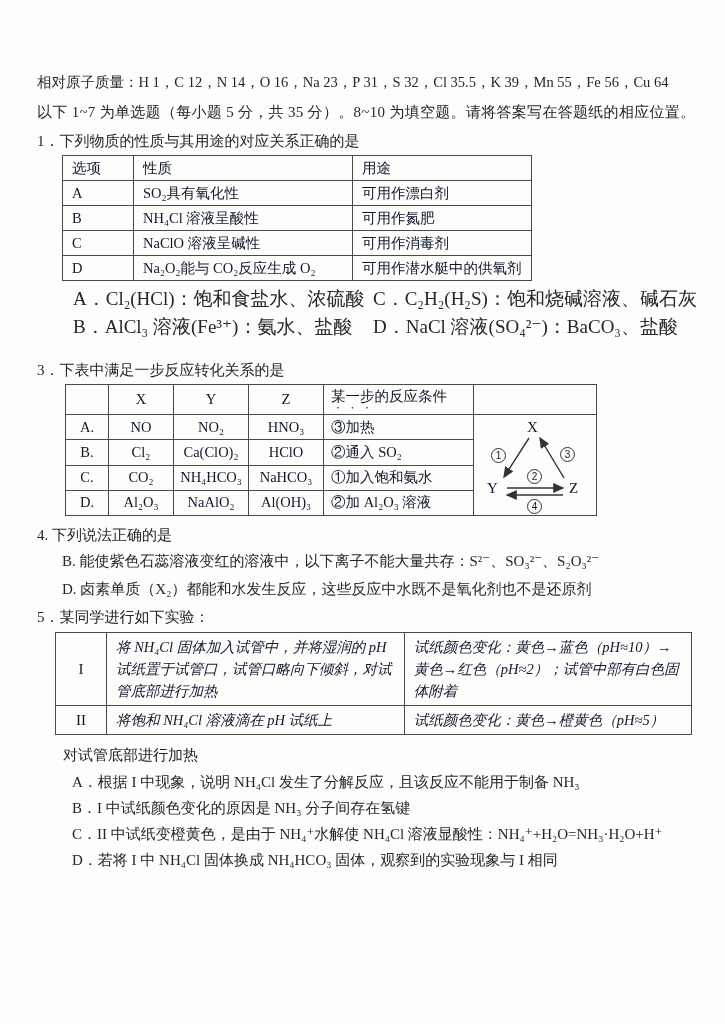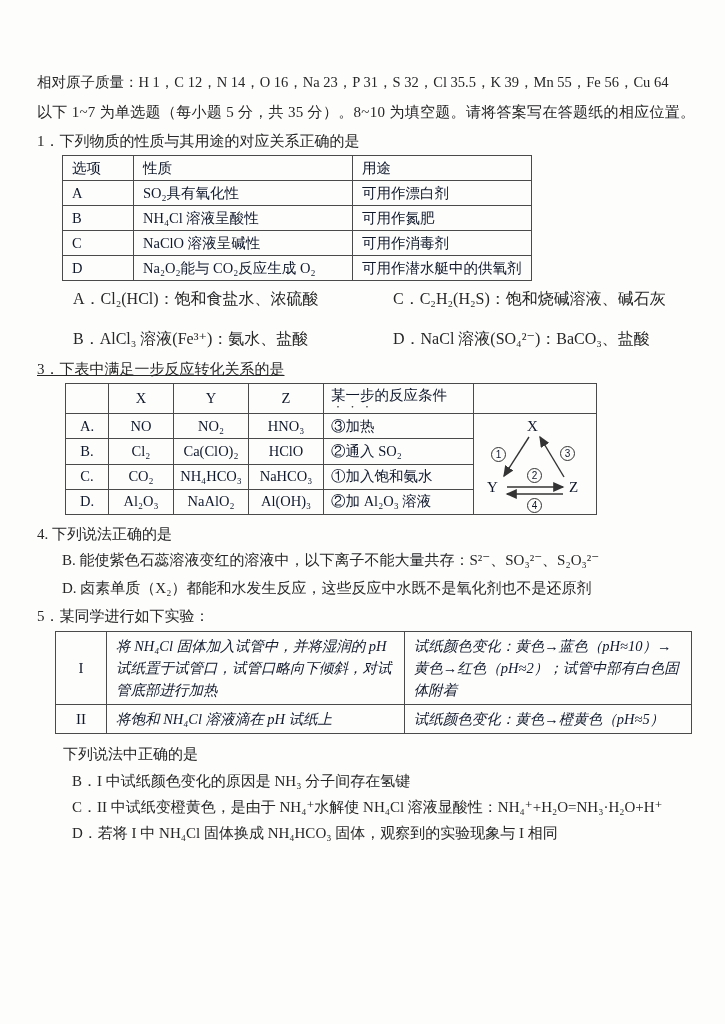--- a/index.html
+++ b/index.html
@@ -28,21 +28,21 @@
   td,th{border:1px solid #4a4a4a;font-weight:normal;}
 
   
   .t1{margin:4px 0 0 25px;font-size:14.5px;}
   .t1 td,.t1 th{padding:2px 9px;height:20px;text-align:left;vertical-align:middle;}
   .t1 .c-opt{width:52px;}
   .t1 .c-prop{width:200px;}
   .t1 .c-use{width:160px;}
 
   
-  .q2-opts{display:grid;grid-template-columns:300px auto;margin:8px 0 0 36px;row-gap:8px;font-size:16px;line-height:20px;gap:20px;}
+  .q2-opts{display:grid;grid-template-columns:300px auto;margin:8px 0 0 36px;row-gap:8px;font-size:19px;line-height:20px;}
   .q2-opts .opt{white-space:nowrap;}
 
   
   .t3{margin:4px 0 0 28px;font-size:14.5px;text-align:center;}
   .t3 td,.t3 th{padding:2px 4px;height:20px;vertical-align:middle;}
   .t3 .c-lab{width:34px;}
   .t3 .c-x{width:56px;}
   .t3 .c-y{width:66px;}
   .t3 .c-z{width:66px;}
   .t3 .c-cond{width:138px;text-align:left;padding-left:7px;white-space:nowrap;}
@@ -114,21 +114,21 @@
     </tbody>
       </table>
 
     <div class="q2-opts">
       <div class="opt">A．Cl₂(HCl)：饱和食盐水、浓硫酸</div>
       <div class="opt">C．C₂H₂(H₂S)：饱和烧碱溶液、碱石灰</div>
       <div class="opt">B．AlCl₃ 溶液(Fe³⁺)：氨水、盐酸</div>
       <div class="opt">D．NaCl 溶液(SO₄²⁻)：BaCO₃、盐酸</div>
     </div>
 
-    <div class="stem" style="margin-top:10px;text-decoration:underline;">3．下表中满足一步反应转化关系的是</div>
+    <div class="stem" style="margin-top:23px;">3．下表中满足一步反应转化关系的是</div>
     <table class="t3">
       <tbody>
           <tr>
         <th class="c-lab"></th>
         <th class="c-x">X</th>
         <th class="c-y">Y</th>
         <th class="c-z">Z</th>
         <th class="c-cond"><span class="emph">某一步</span><span>的反应条件</span></th>
         <th class="c-diag"></th>
       </tr>
@@ -199,21 +199,22 @@
         <td class="kai">将 NH₄Cl 固体加入试管中，并将湿润的 pH 试纸置于试管口，试管口略向下倾斜，对试管底部进行加热</td>
         <td class="kai">试纸颜色变化：黄色→蓝色（pH≈10）→黄色→红色（pH≈2）；试管中部有白色固体附着</td>
       </tr>
       <tr>
         <td class="c-lab5">II</td>
         <td class="kai">将饱和 NH₄Cl 溶液滴在 pH 试纸上</td>
         <td class="kai">试纸颜色变化：黄色→橙黄色（pH≈5）</td>
       </tr>
     </tbody>
       </table>
-    <div class="followup">下列说法中正确的是</div>
+    <div class="followup">对试管底部进行加热</div>
     <div class="q5-opts">
+      <div class="opt">A．根据 I 中现象，说明 NH₄Cl 发生了分解反应，且该反应不能用于制备 NH₃</div>
       <div class="opt">B．I 中试纸颜色变化的原因是 NH₃ 分子间存在氢键</div>
       <div class="opt">C．II 中试纸变橙黄色，是由于 NH₄⁺水解使 NH₄Cl 溶液显酸性：NH₄⁺+H₂O=NH₃·H₂O+H⁺</div>
       <div class="opt">D．若将 I 中 NH₄Cl 固体换成 NH₄HCO₃ 固体，观察到的实验现象与 I 相同</div>
     </div>
 
   </div>
 </div>
 
 </body></html>

